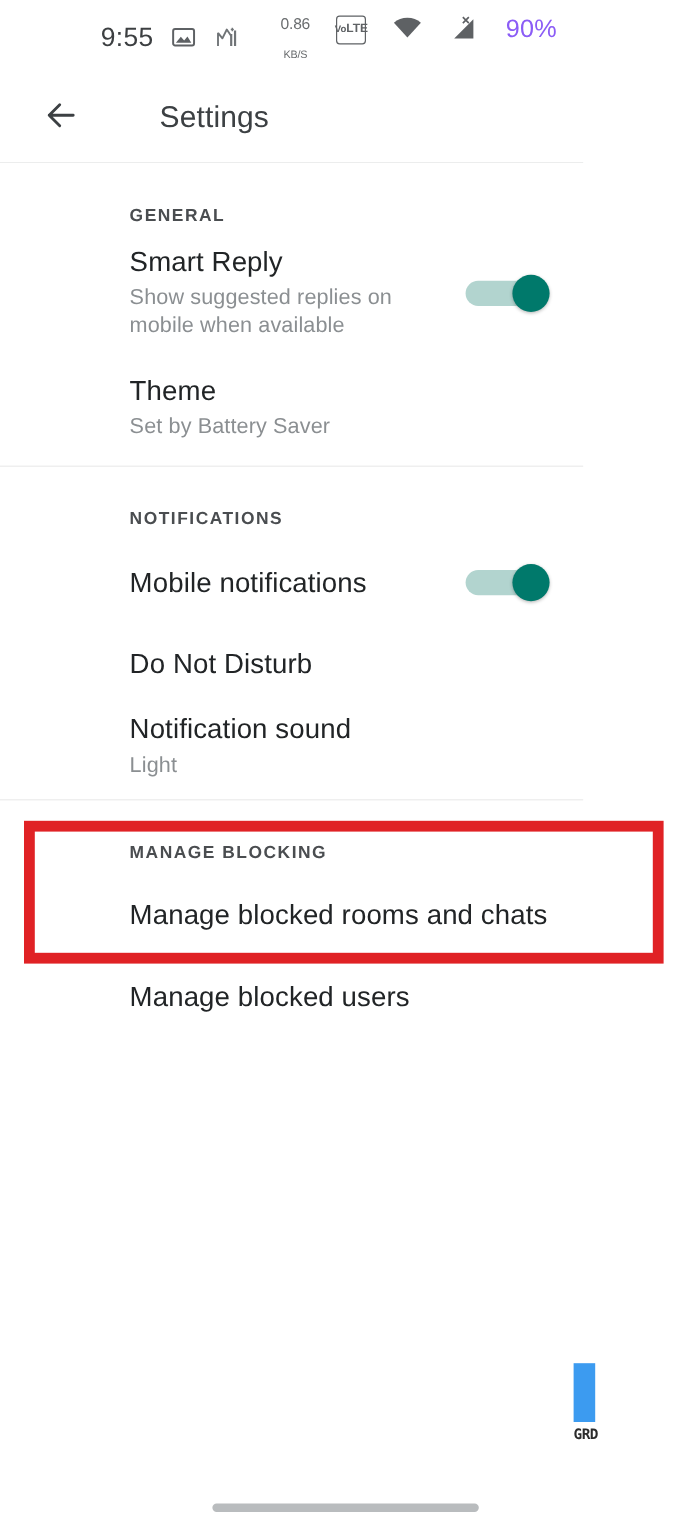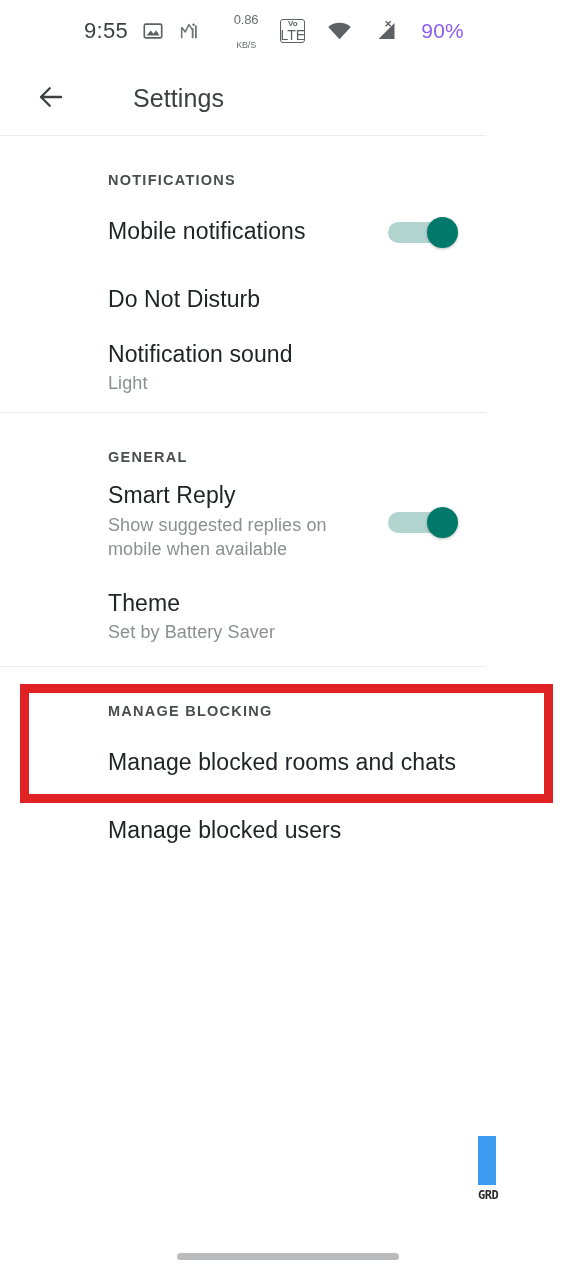--- a/index.html
+++ b/index.html
@@ -13,31 +13,31 @@
   .phone { position:relative; width:486px; height:1280px; background:#fff; }
 
   
   .statusbar {
     position:relative; height:62px; width:100%;
     display:flex; align-items:center;
     padding:0 22px 0 0;
   }
   .sb-left { display:flex; align-items:center; gap:14px; padding-left:84px; }
   .sb-time { font-size:22px; color:#3c3f41; font-weight:400; letter-spacing:.3px; }
-  .sb-right { margin-left:auto; display:flex; align-items:center; gap:22px; }
+  .sb-right { margin-left:auto; display:flex; align-items:flex-start; gap:22px; }
   .sb-rate { display:flex; flex-direction:column; align-items:center; line-height:1; color:#6a6d6f; }
   .sb-rate .r1 { font-size:13px; letter-spacing:-.2px; }
   .sb-rate .r2 { font-size:9px; margin-top:15px; letter-spacing:-.2px; }
   .volte {
     border:1.6px solid #5e6164; border-radius:3px;
-    width:25px; height:24px; display:flex; flex-direction:column;
+    width:25px; height:24px; display:flex; flex-direction:row;
     align-items:center; justify-content:center; line-height:1; color:#5e6164;
   }
   .volte b { font-size:8px; font-weight:700; }
-  .volte i { font-size:14px; font-weight:400; font-style:normal; }
+  .volte i { font-size:10px; font-weight:700; font-style:normal; }
   .sb-battery { font-size:21px; color:#8b5cf6; letter-spacing:.2px; }
   .ico { display:block; }
 
   
   .appbar {
     height:74px; display:flex; align-items:center;
     padding-left:28px; background:#fff;
     border-bottom:1px solid #eceded;
     gap:33px;
   }
@@ -157,67 +157,67 @@
       <span>
         <svg width="30" height="30" viewBox="0 0 24 24">
           <path d="M20 12H4M4 12l7-7M4 12l7 7" fill="none" stroke="#3c4043" stroke-width="1.9" stroke-linecap="round" stroke-linejoin="round"></path>
         </svg>
       </span>
     </div>
     <div class="appbar-title">Settings</div>
   </div>
 
   <div class="section">
-    <div class="section-header">NOTIFICATIONS</div>
-
-    <div class="row">
-      <div class="row-text">
-        <div class="row-title">Mobile notifications</div>
+    <div class="section-header">GENERAL</div>
+
+    <div class="row">
+      <div class="row-text">
+        <div class="row-title">Smart Reply</div>
+        <div class="row-sub">Show suggested replies on mobile when available</div>
       </div>
       <div class="switch">
         <div class="track"></div>
         <div class="knob"></div>
       </div>
     </div>
 
-    <div class="row">
-      <div class="row-text">
-        <div class="row-title">Do Not Disturb</div>
-      </div>
-    </div>
-
-    <div class="row">
-      <div class="row-text">
-        <div class="row-title">Notification sound</div>
-        <div class="row-sub">Light</div>
-      </div>
-    </div>
-    <div class="row-gap-sm"></div>
+    <div class="row" style="min-height:98px;">
+      <div class="row-text">
+        <div class="row-title">Theme</div>
+        <div class="row-sub">Set by Battery Saver</div>
+      </div>
+    </div>
   </div>
 
   <div class="section">
-    <div class="section-header">GENERAL</div>
-
-    <div class="row">
-      <div class="row-text">
-        <div class="row-title">Smart Reply</div>
-        <div class="row-sub">Show suggested replies on mobile when available</div>
+    <div class="section-header">NOTIFICATIONS</div>
+
+    <div class="row">
+      <div class="row-text">
+        <div class="row-title">Mobile notifications</div>
       </div>
       <div class="switch">
         <div class="track"></div>
         <div class="knob"></div>
       </div>
     </div>
 
-    <div class="row" style="min-height:98px;">
-      <div class="row-text">
-        <div class="row-title">Theme</div>
-        <div class="row-sub">Set by Battery Saver</div>
-      </div>
-    </div>
+    <div class="row">
+      <div class="row-text">
+        <div class="row-title">Do Not Disturb</div>
+      </div>
+    </div>
+
+    <div class="row">
+      <div class="row-text">
+        <div class="row-title">Notification sound</div>
+        <div class="row-sub">Light</div>
+      </div>
+    </div>
+    <div class="row-gap-sm"></div>
   </div>
 
   <div class="section">
     <div class="section-header">MANAGE BLOCKING</div>
 
     <div class="row">
       <div class="row-text">
         <div class="row-title">Manage blocked rooms and chats</div>
       </div>
     </div>

